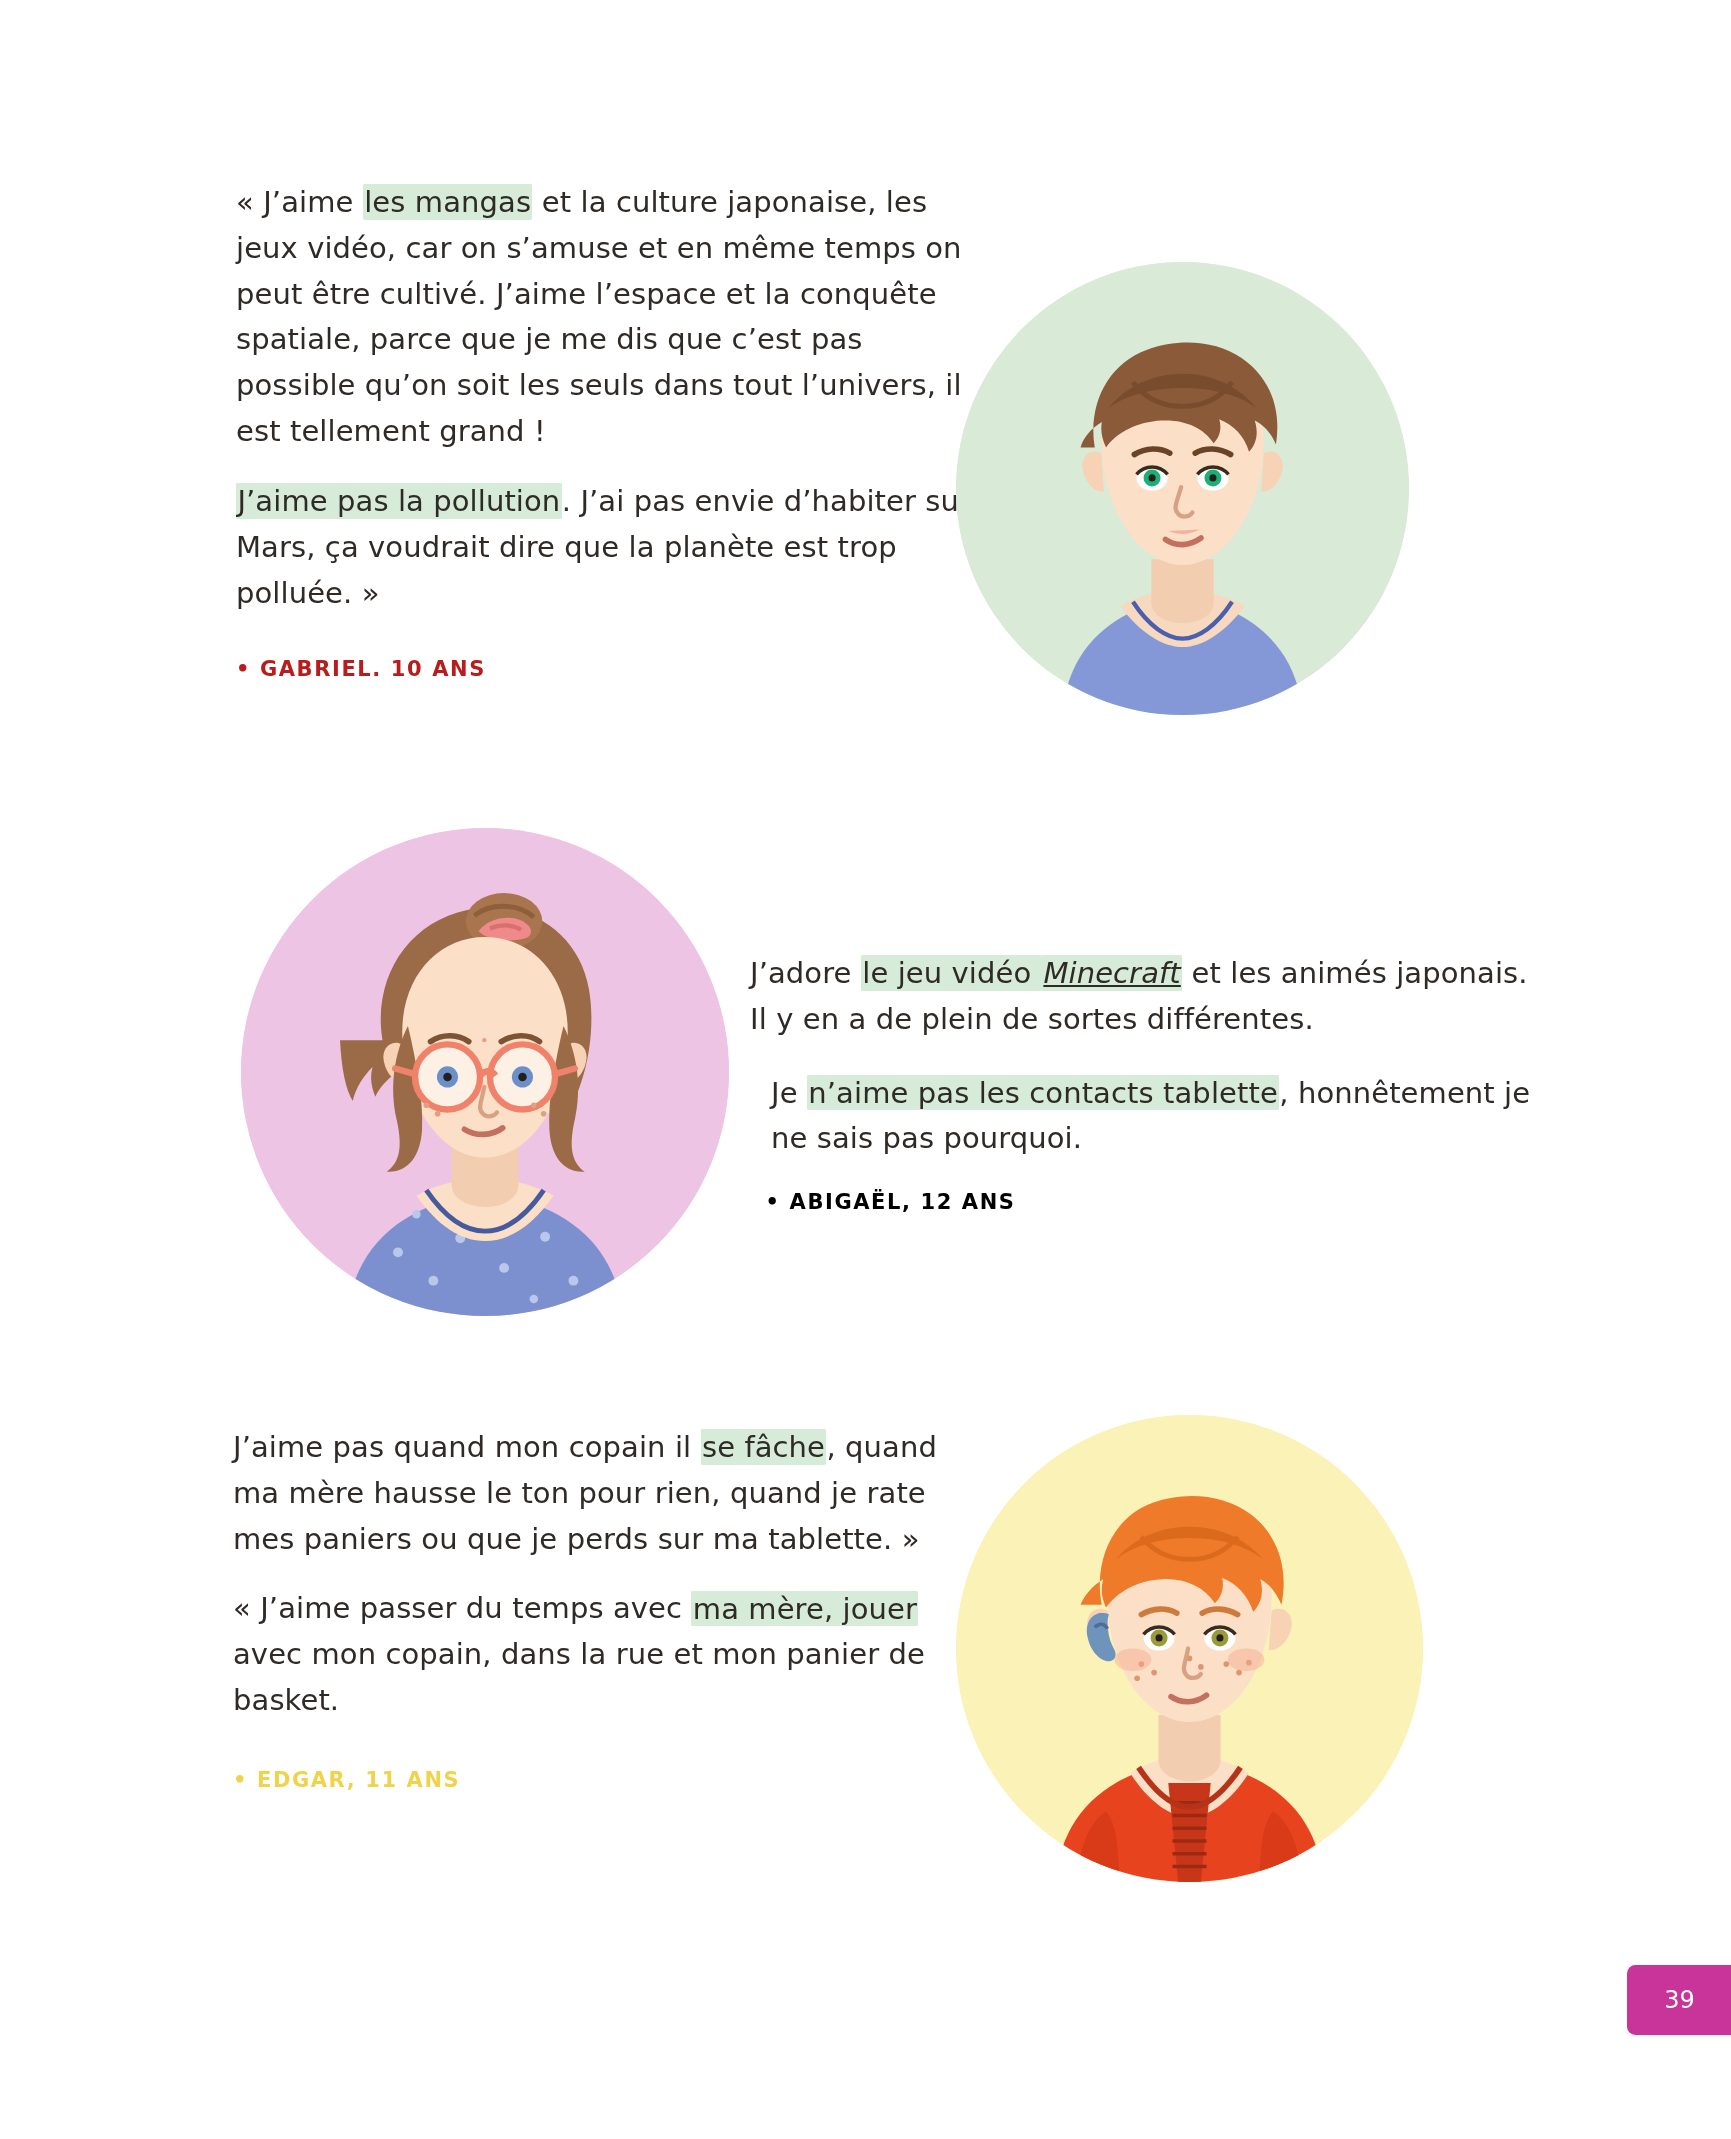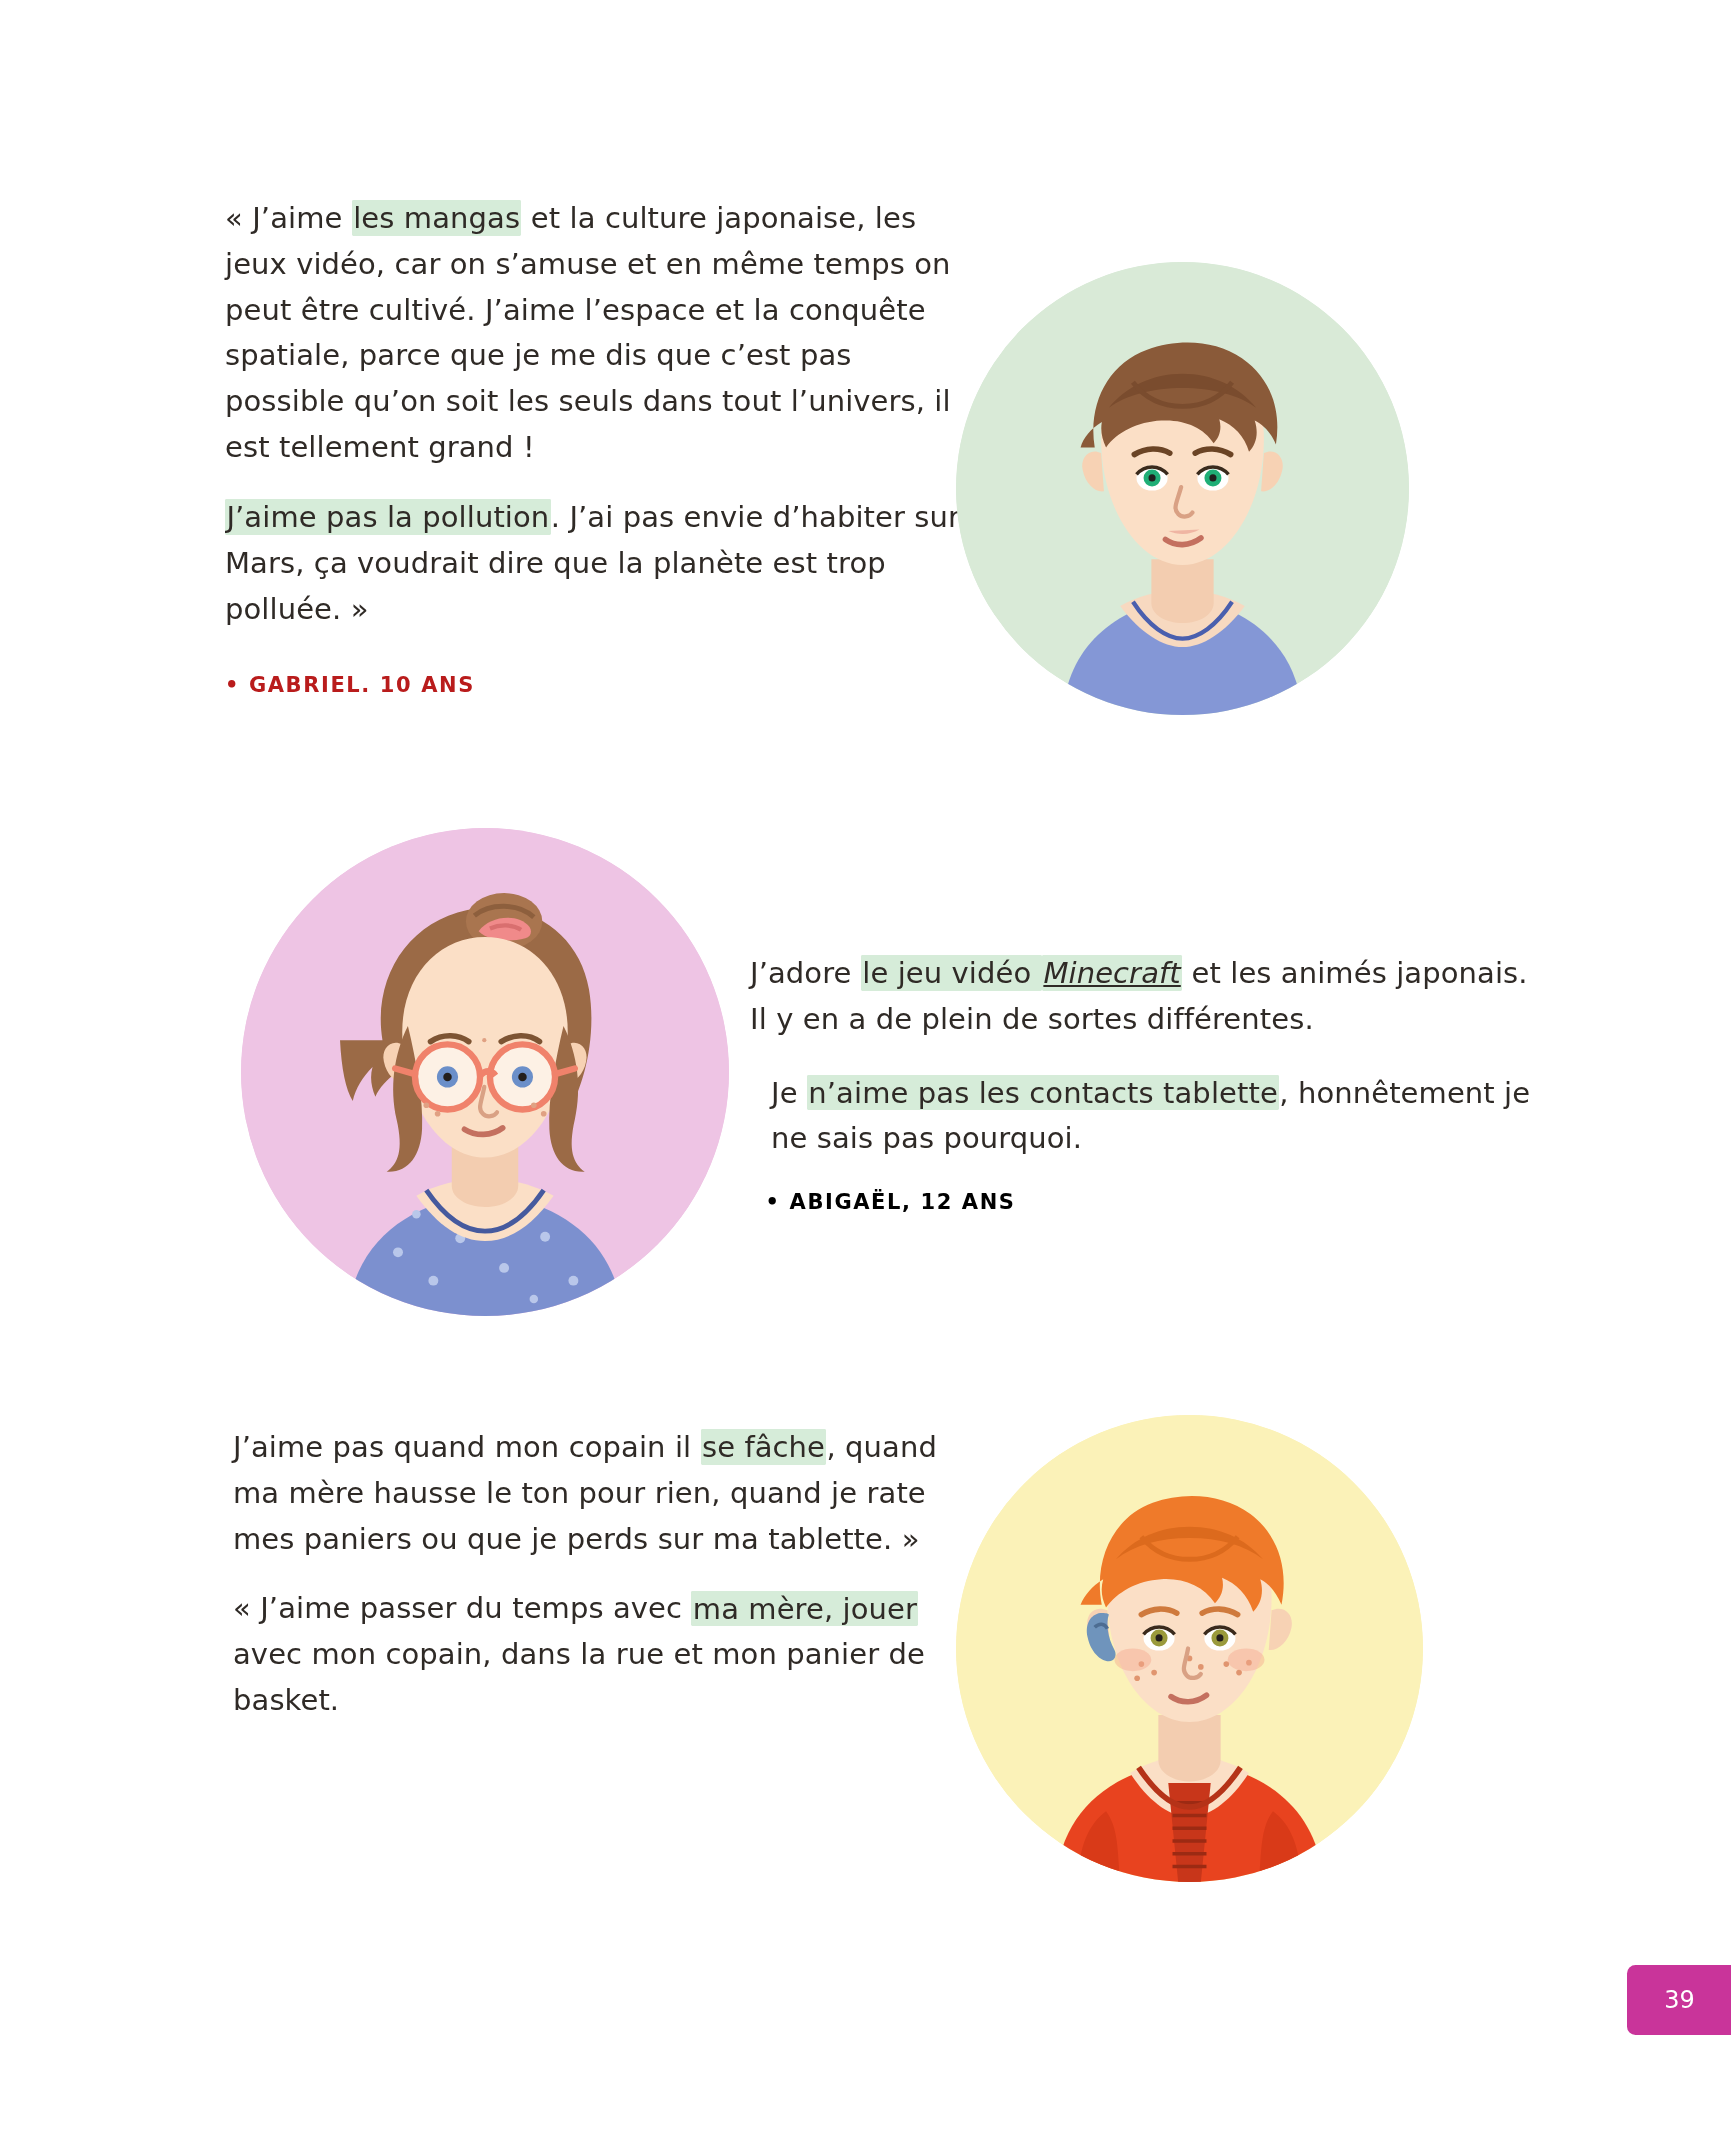--- a/index.html
+++ b/index.html
@@ -51,21 +51,21 @@
   .byline {
     font-family: "DejaVu Sans", sans-serif;
     font-weight: bold;
     font-size: 21px;
     letter-spacing: 1.6px;
   }
 
   
   .block { position: absolute; }
 
-  #block-gabriel { left: 225px; top: 180px; width: 750px; margin-top: 16px; }
+  #block-gabriel { left: 236px; top: 180px; width: 750px; }
   #block-gabriel .byline { margin-top: 41px; color: #9ccfa3; }
 
   #block-abigael { left: 750px; top: 951px; width: 785px; text-align: left; }
   #block-abigael .quote p { margin-bottom: 28px; }
   #block-abigael .byline { margin-top: 24px; color: #d9a0cd; text-align: left; padding-left: 15.6px; }
 
   #block-edgar { left: 233px; top: 1425px; width: 750px; }
   #block-edgar .byline { margin-top: 44px; color: #efd34a; }
 
   .indent1 { padding-left: 21px; }
@@ -217,20 +217,21 @@
       <p class="indent1">Je <span class="hl">n’aime pas les contacts tablette</span>, honnêtement je ne sais pas pourquoi.</p>
     </div>
     <div class="byline" style="color: #000000;">• ABIGAËL, 12 ANS</div>
   </div>
 
   <div class="block" id="block-edgar">
     <div class="quote">
       <p>J’aime pas quand mon copain il <span class="hl">se fâche</span>, quand ma mère hausse le ton pour rien, quand je rate mes paniers ou que je perds sur ma tablette. »</p>
       <p>« J’aime passer du temps avec <span class="hl">ma mère, jouer</span> avec mon copain, dans la rue et mon panier de basket.</p>
     </div>
+    <div class="byline" style="color: rgb(239, 211, 74);">• EDGAR, 11 ANS</div>
   </div>
 
   <div class="portrait" id="portrait-edgar" style="background: rgb(251, 242, 184);">
     <svg viewBox="0 0 660 660" xmlns="http://www.w3.org/2000/svg">
       <circle cx="330" cy="330" r="330" fill="#fbf2b8"></circle>
 
       <path d="M140 660c10-98 72-156 190-174 118 18 180 76 190 174z" fill="#e8431f"></path>
       <path d="M246 506c26 40 56 62 84 62s58-22 84-62c-26-16-54-24-84-24s-58 8-84 24z" fill="#fbdfc6"></path>
       <path d="M300 520h60l-14 140h-32z" fill="#c8361a"></path>
       <g stroke="#9c2a13" stroke-width="5">

